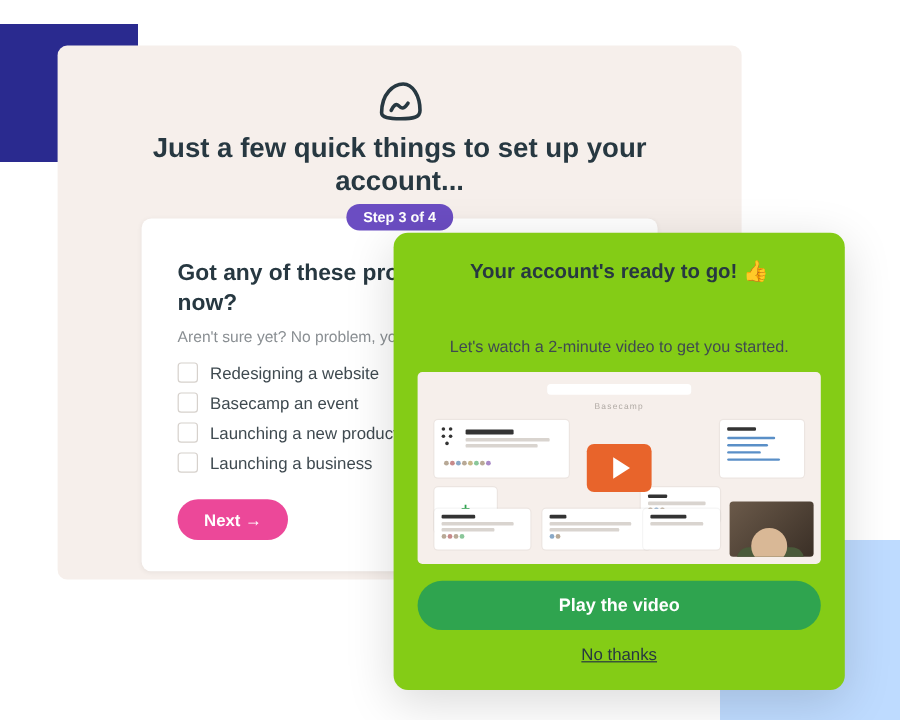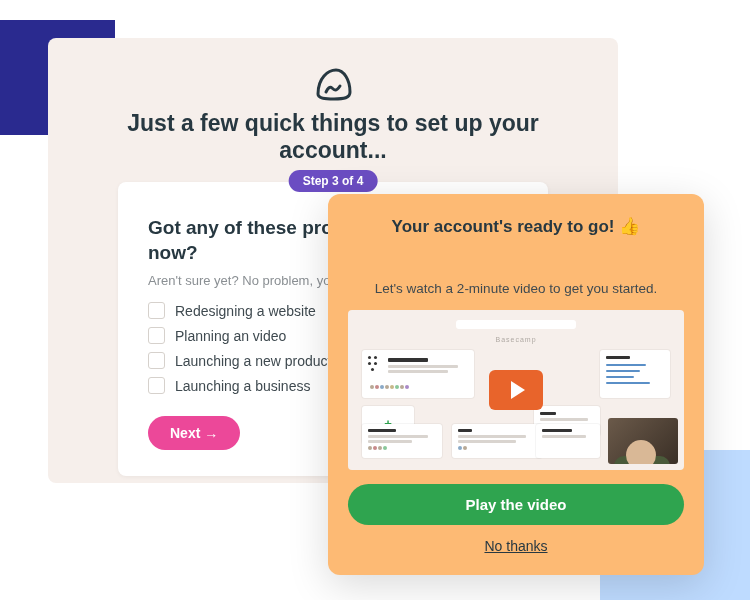--- a/index.html
+++ b/index.html
@@ -120,21 +120,21 @@
     border-radius: 999px;
     cursor: pointer;
   }
 
   
   .video-modal {
     position: absolute;
     top: 194px;
     left: 328px;
     width: 376px;
-    background: #fdba74;
+    background: #84cc16;
     border-radius: 12px;
     box-shadow: 0 10px 40px rgba(0,0,0,0.15);
     z-index: 5;
     padding: 22px 20px 20px 20px;
     text-align: center;
   }
   .video-title {
     font-size: 17px;
     font-weight: 700;
     color: #273841;
@@ -249,21 +249,21 @@
     <div class="step-card">
       <div class="step-heading">Got any of these projects going right now?</div>
       <div class="step-sub">Aren't sure yet? No problem, you can skip this.</div>
 
       <div class="check-row">
         <div class="checkbox"></div>
         <span>Redesigning a website</span>
       </div>
       <div class="check-row">
         <div class="checkbox"></div>
-        <span>Planning an video</span>
+        <span>Basecamp an event</span>
       </div>
       <div class="check-row">
         <div class="checkbox"></div>
         <span>Launching a new product</span>
       </div>
       <div class="check-row">
         <div class="checkbox"></div>
         <span>Launching a business</span>
       </div>
 

